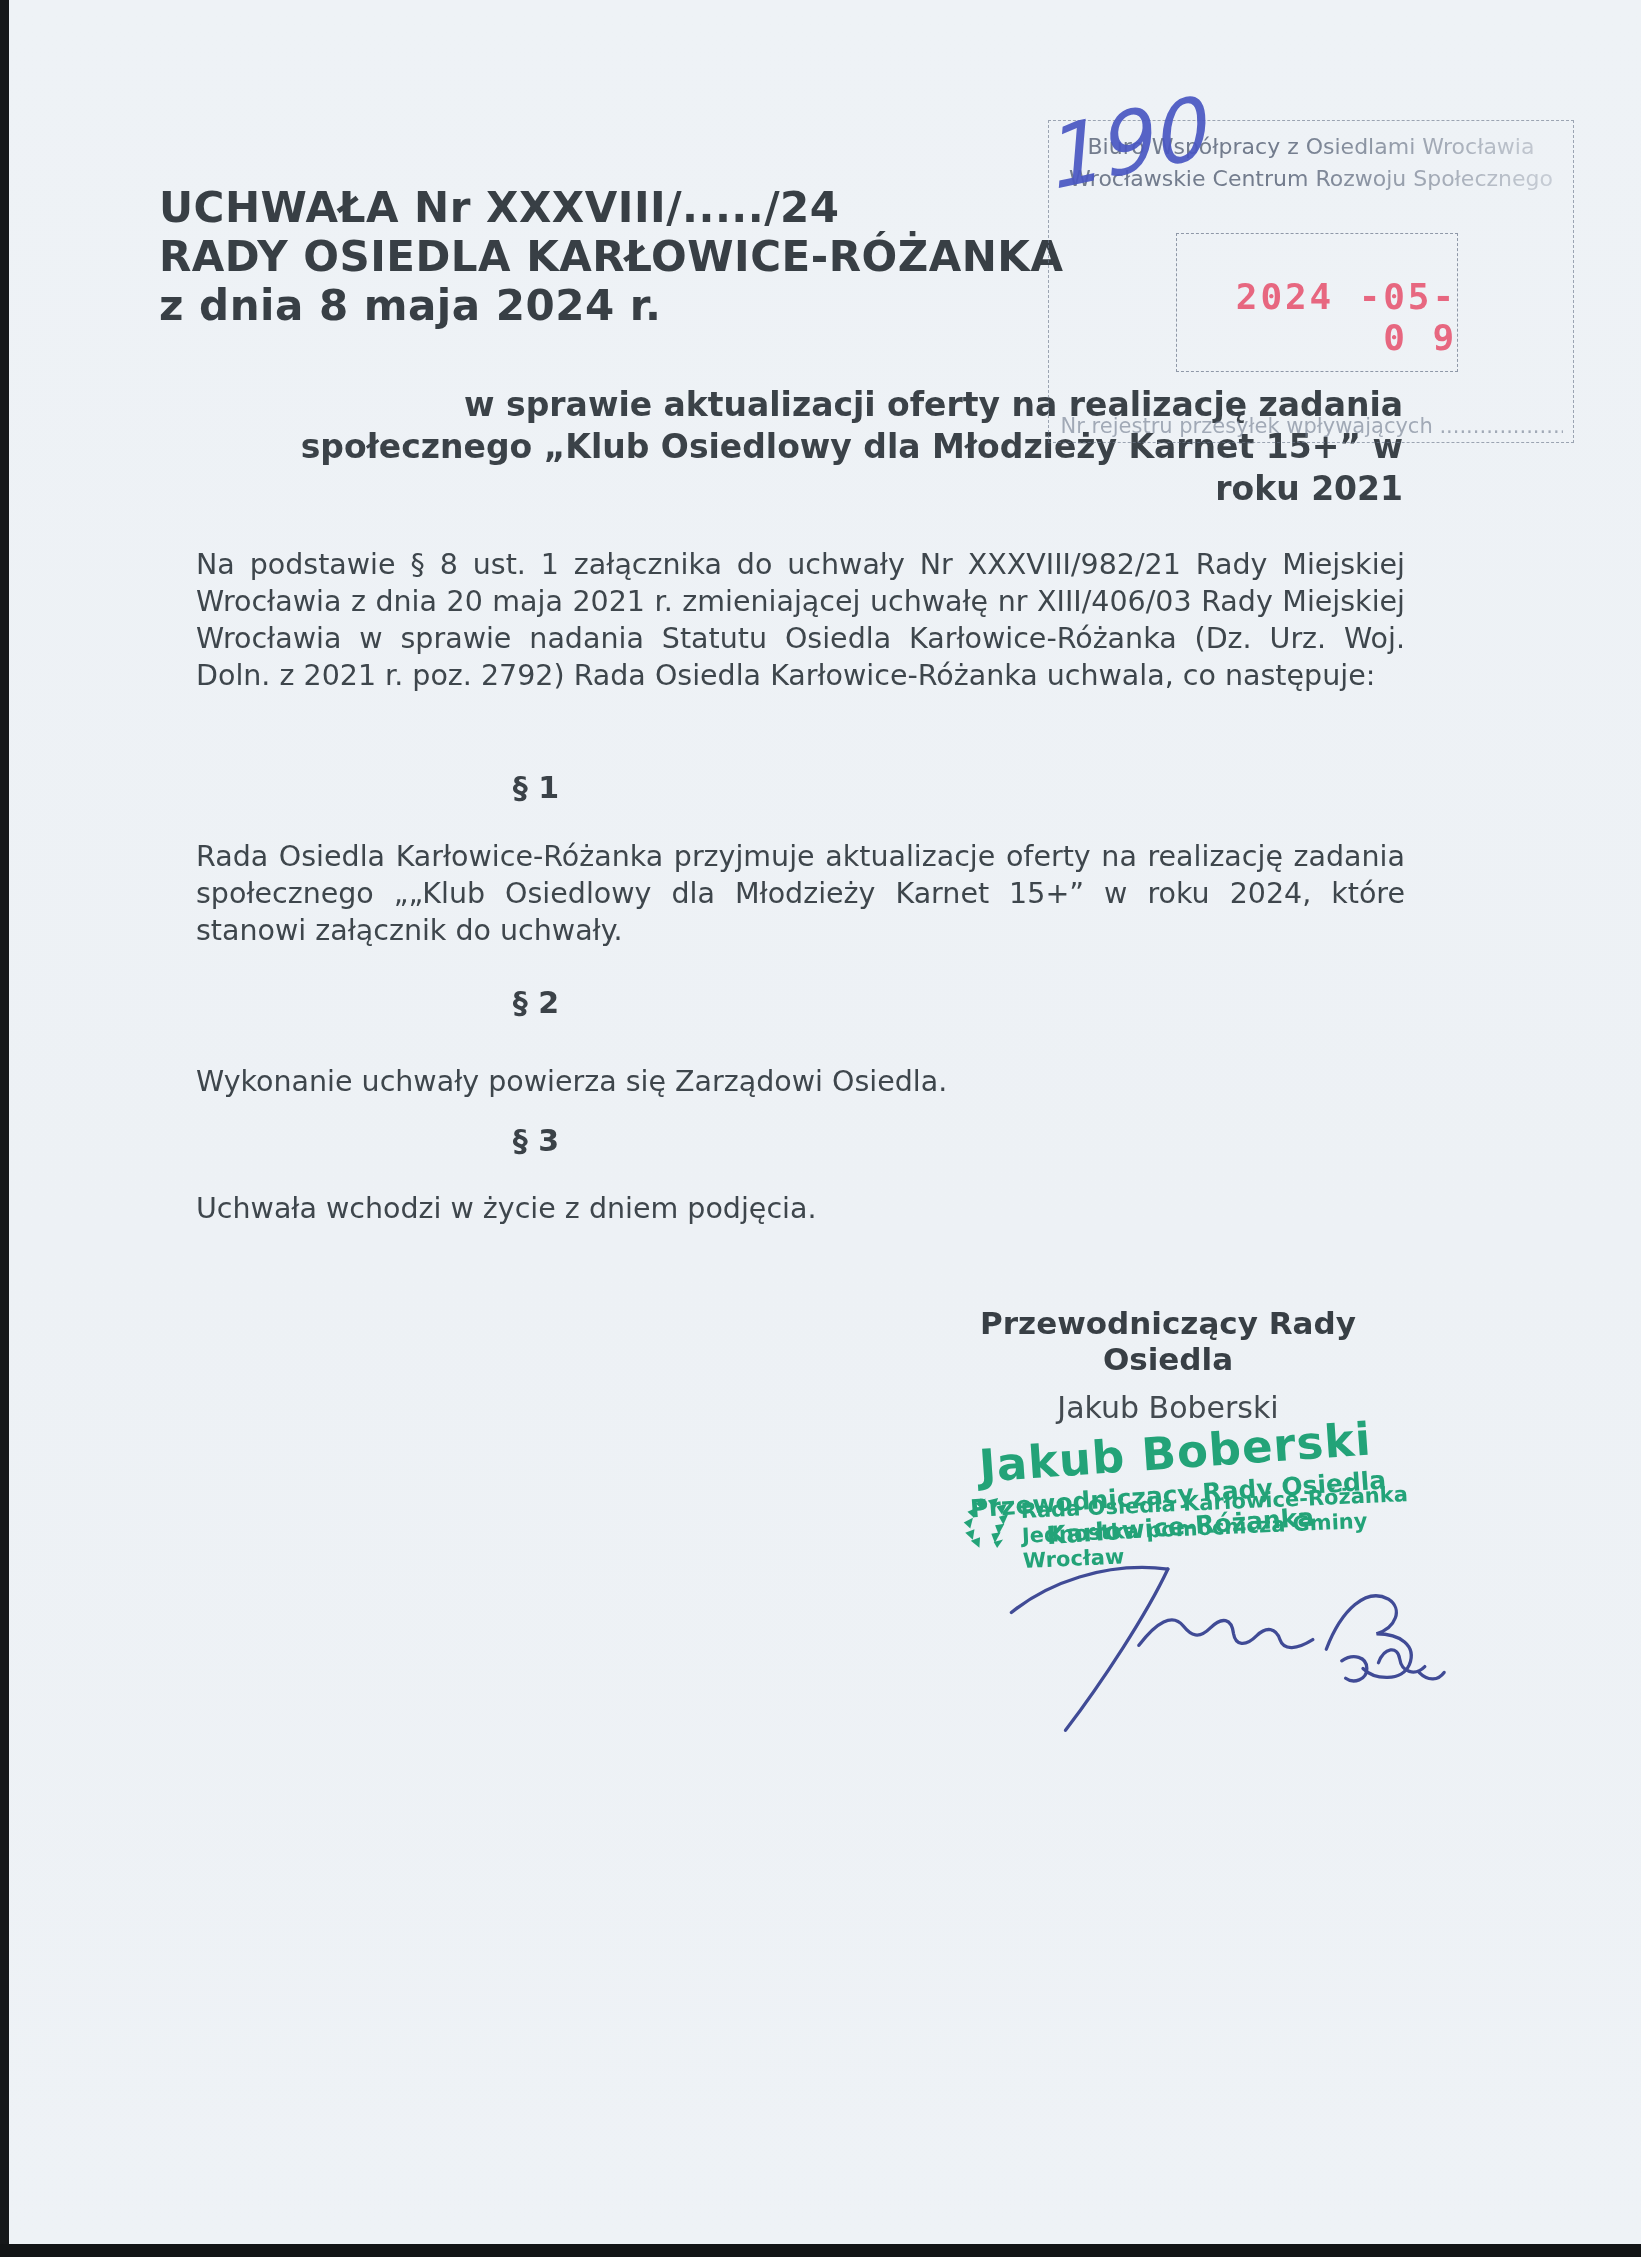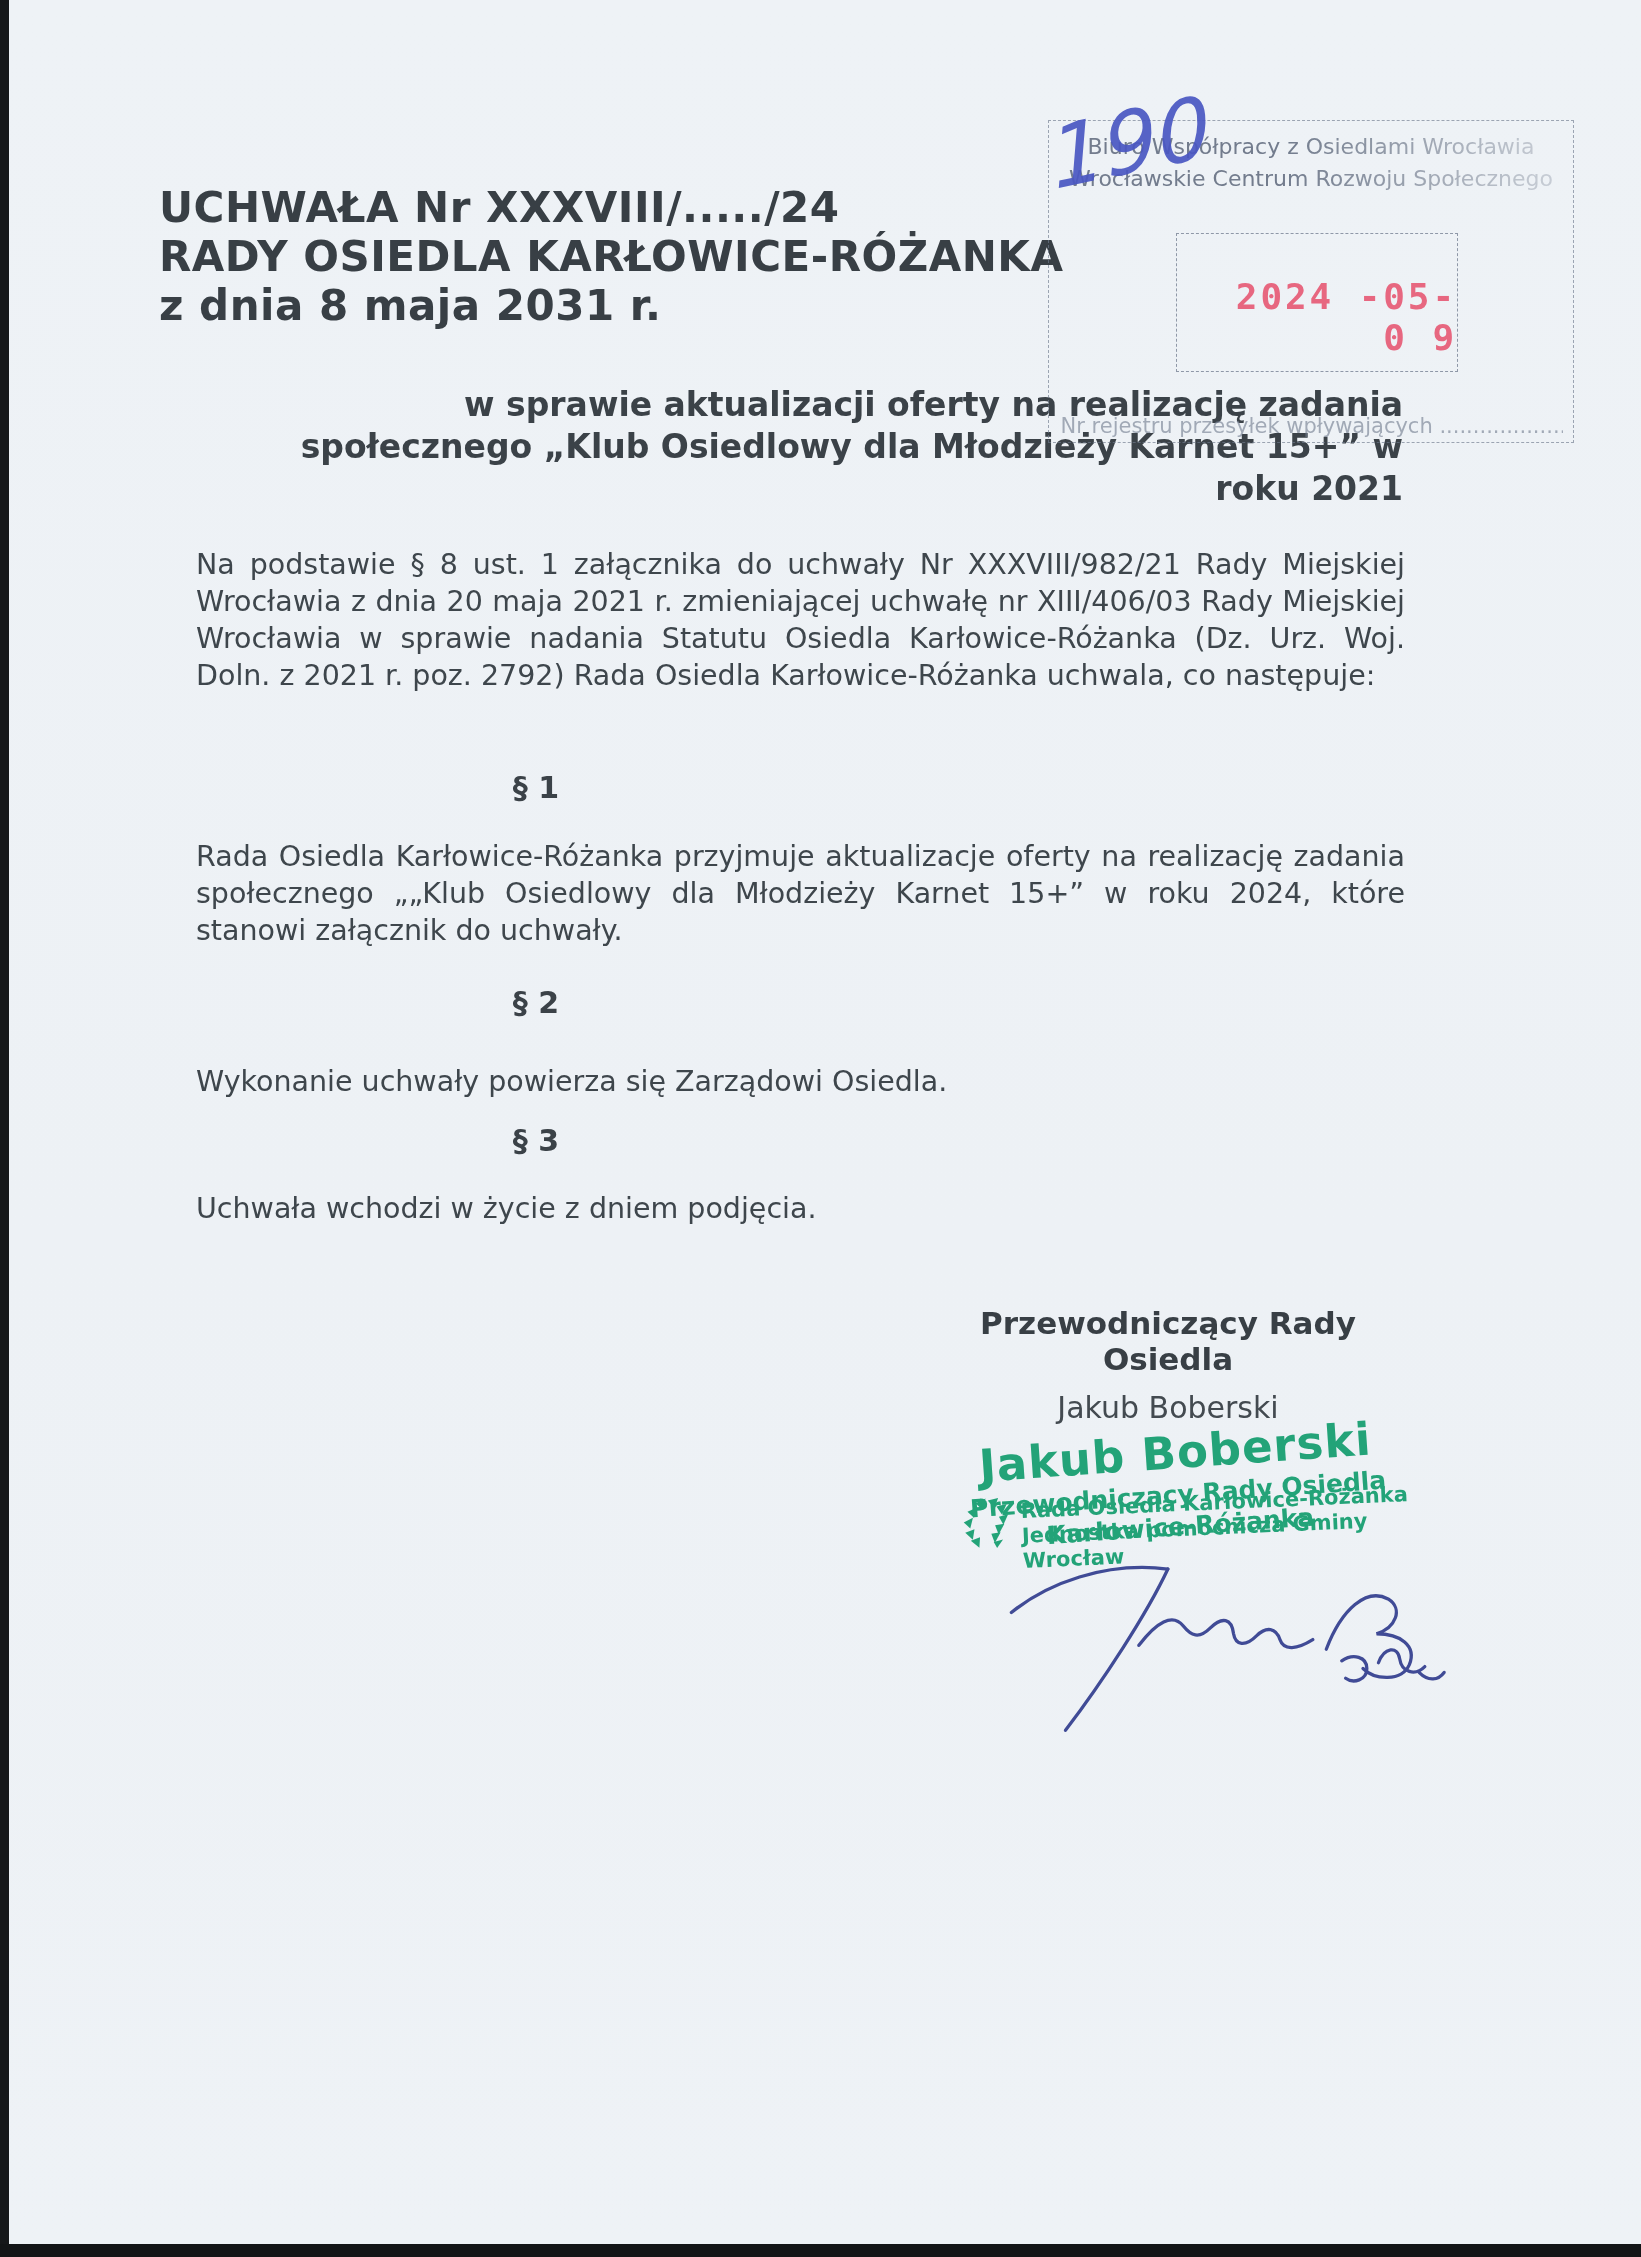--- a/index.html
+++ b/index.html
@@ -114,21 +114,21 @@
 <div class="page">
 
   <div class="edge-left"></div>
   <div class="edge-bottom"></div>
 
   <div class="hand-number">190</div>
 
   <div class="title-block">
     <div><span>UCHWAŁA Nr XXXVIII/</span><span>.....</span><span>/24</span></div>
     <div>RADY OSIEDLA KARŁOWICE-RÓŻANKA</div>
-    <div>z dnia 8 maja 2031 r.</div>
+    <div>z dnia 8 maja 2024 r.</div>
   </div>
 
   <div class="stamp">
     <div class="stamp-org">
       <div>Biuro Współpracy z Osiedlami Wrocławia</div>
       <div>Wrocławskie Centrum Rozwoju Społecznego</div>
     </div>
     <div class="stamp-datebox">
       <div class="stamp-date">2024 -05- 0 9</div>
     </div>

